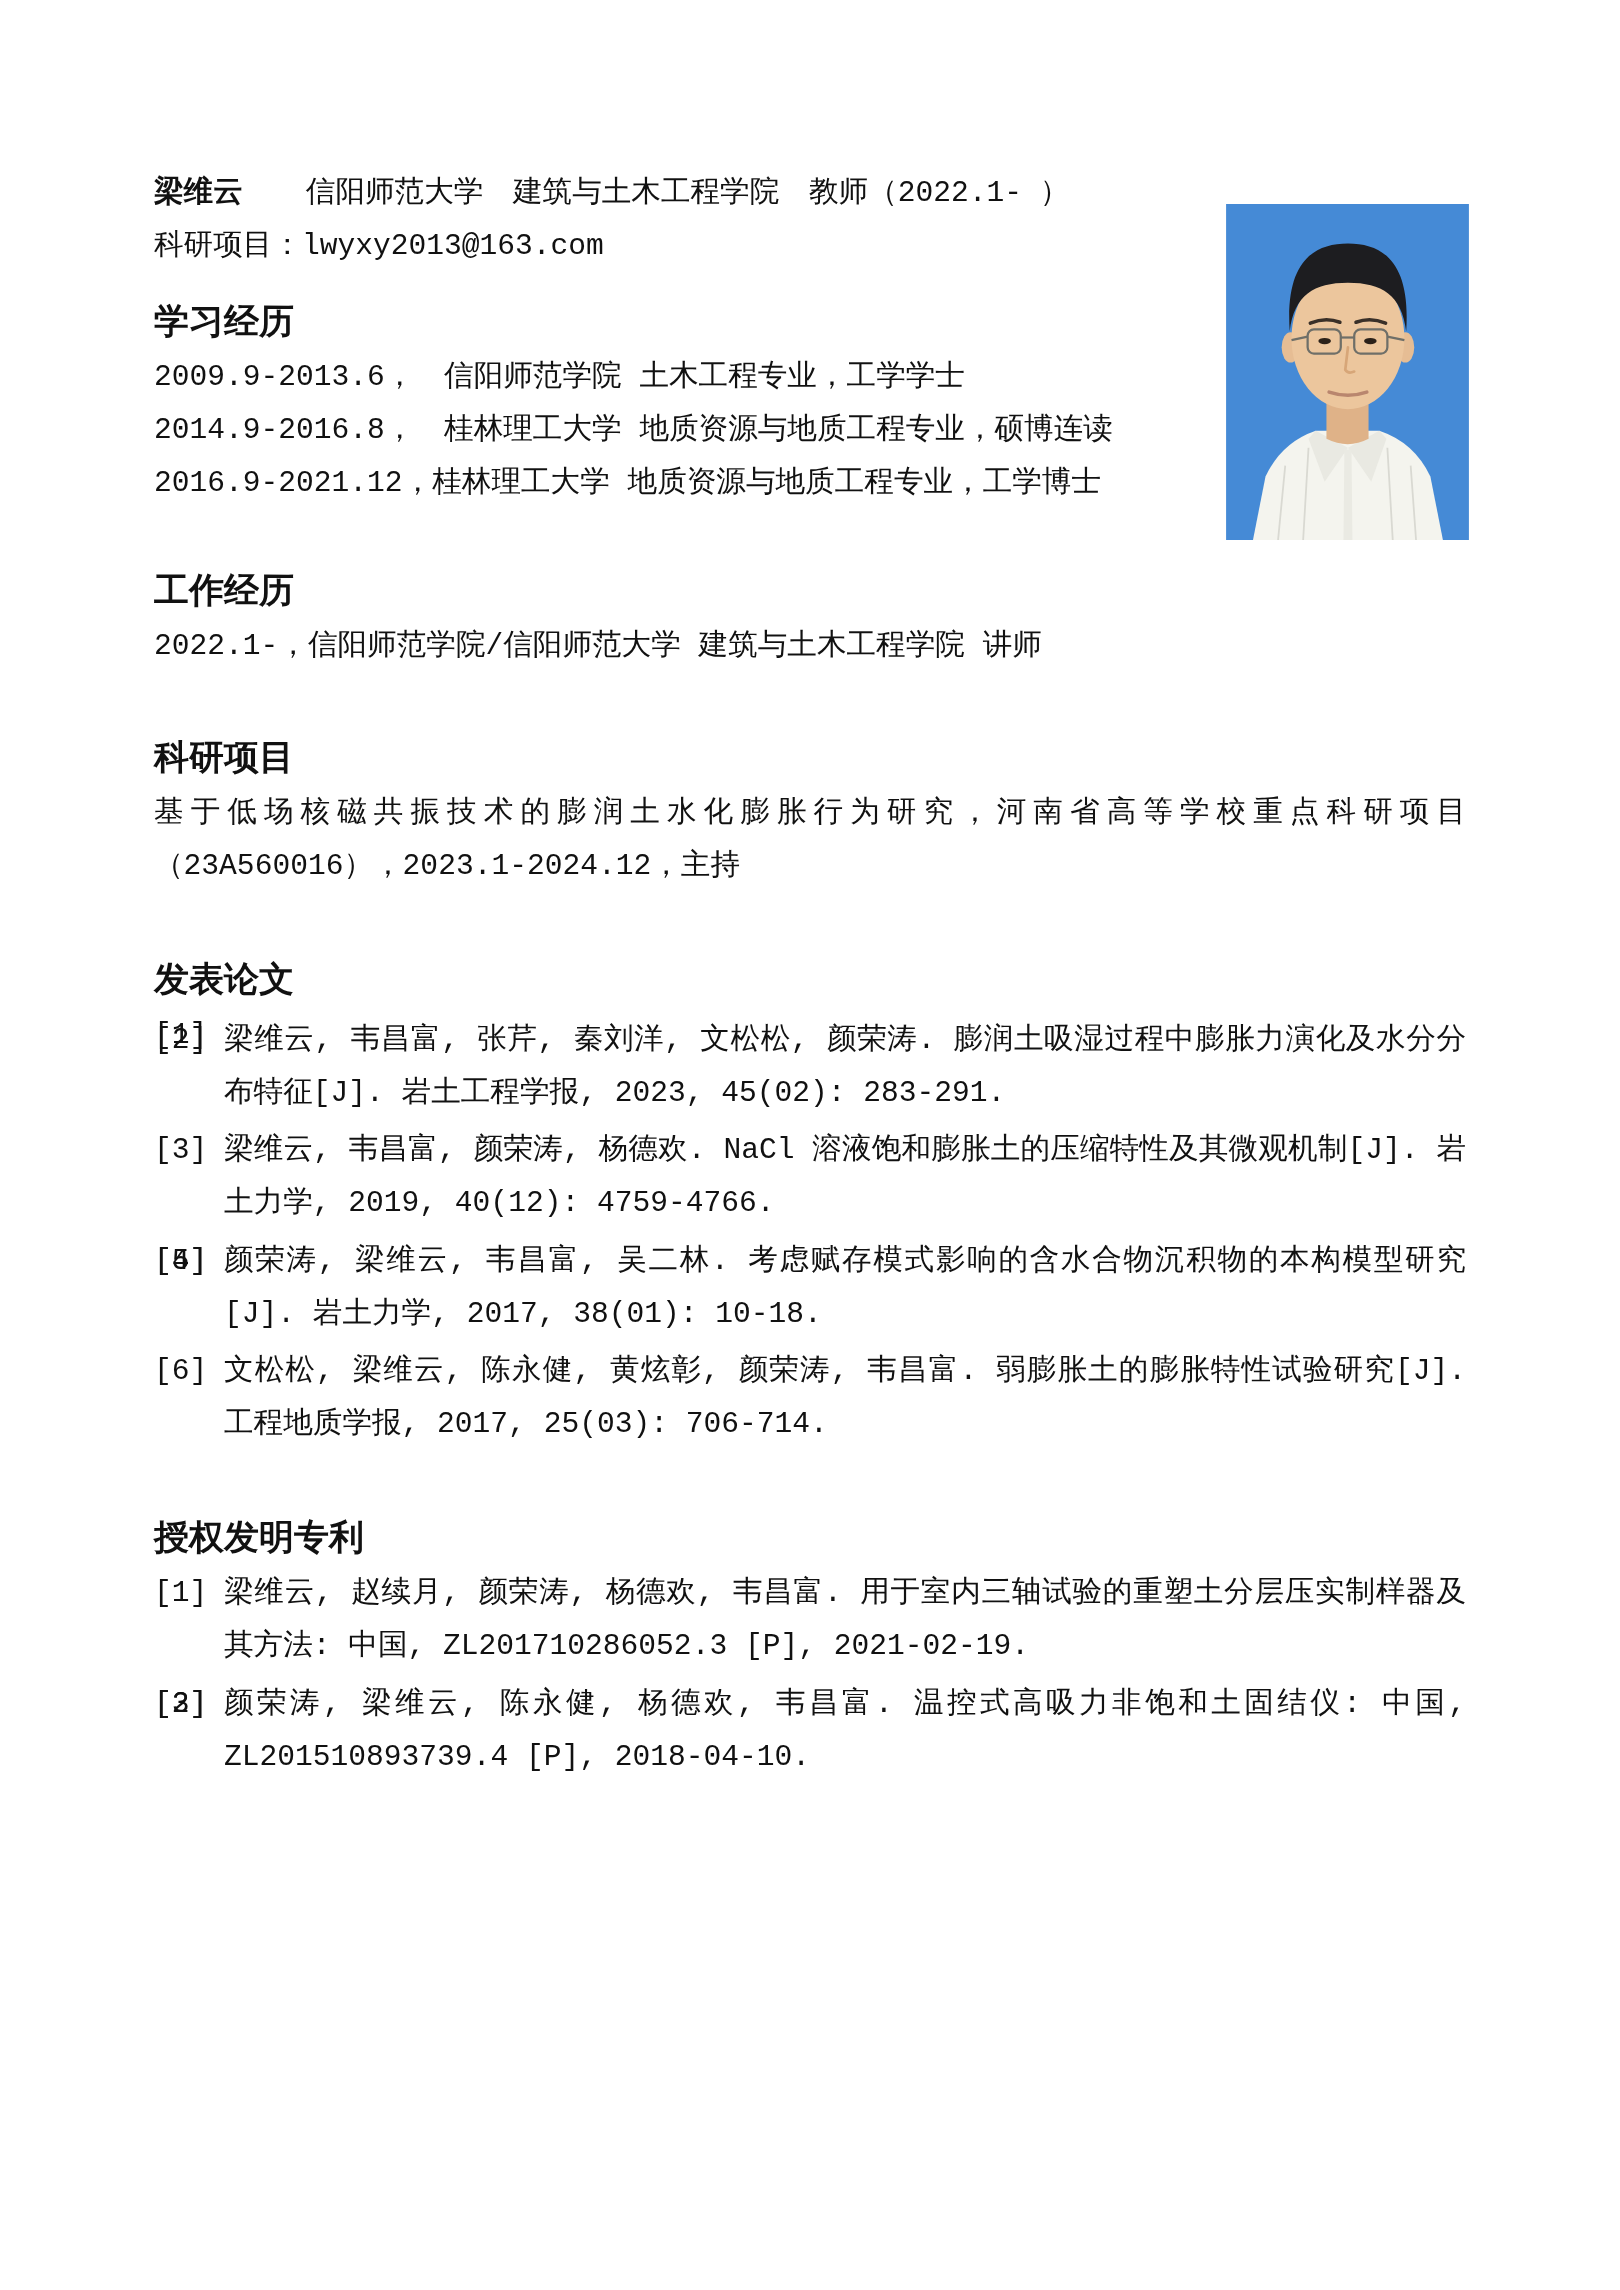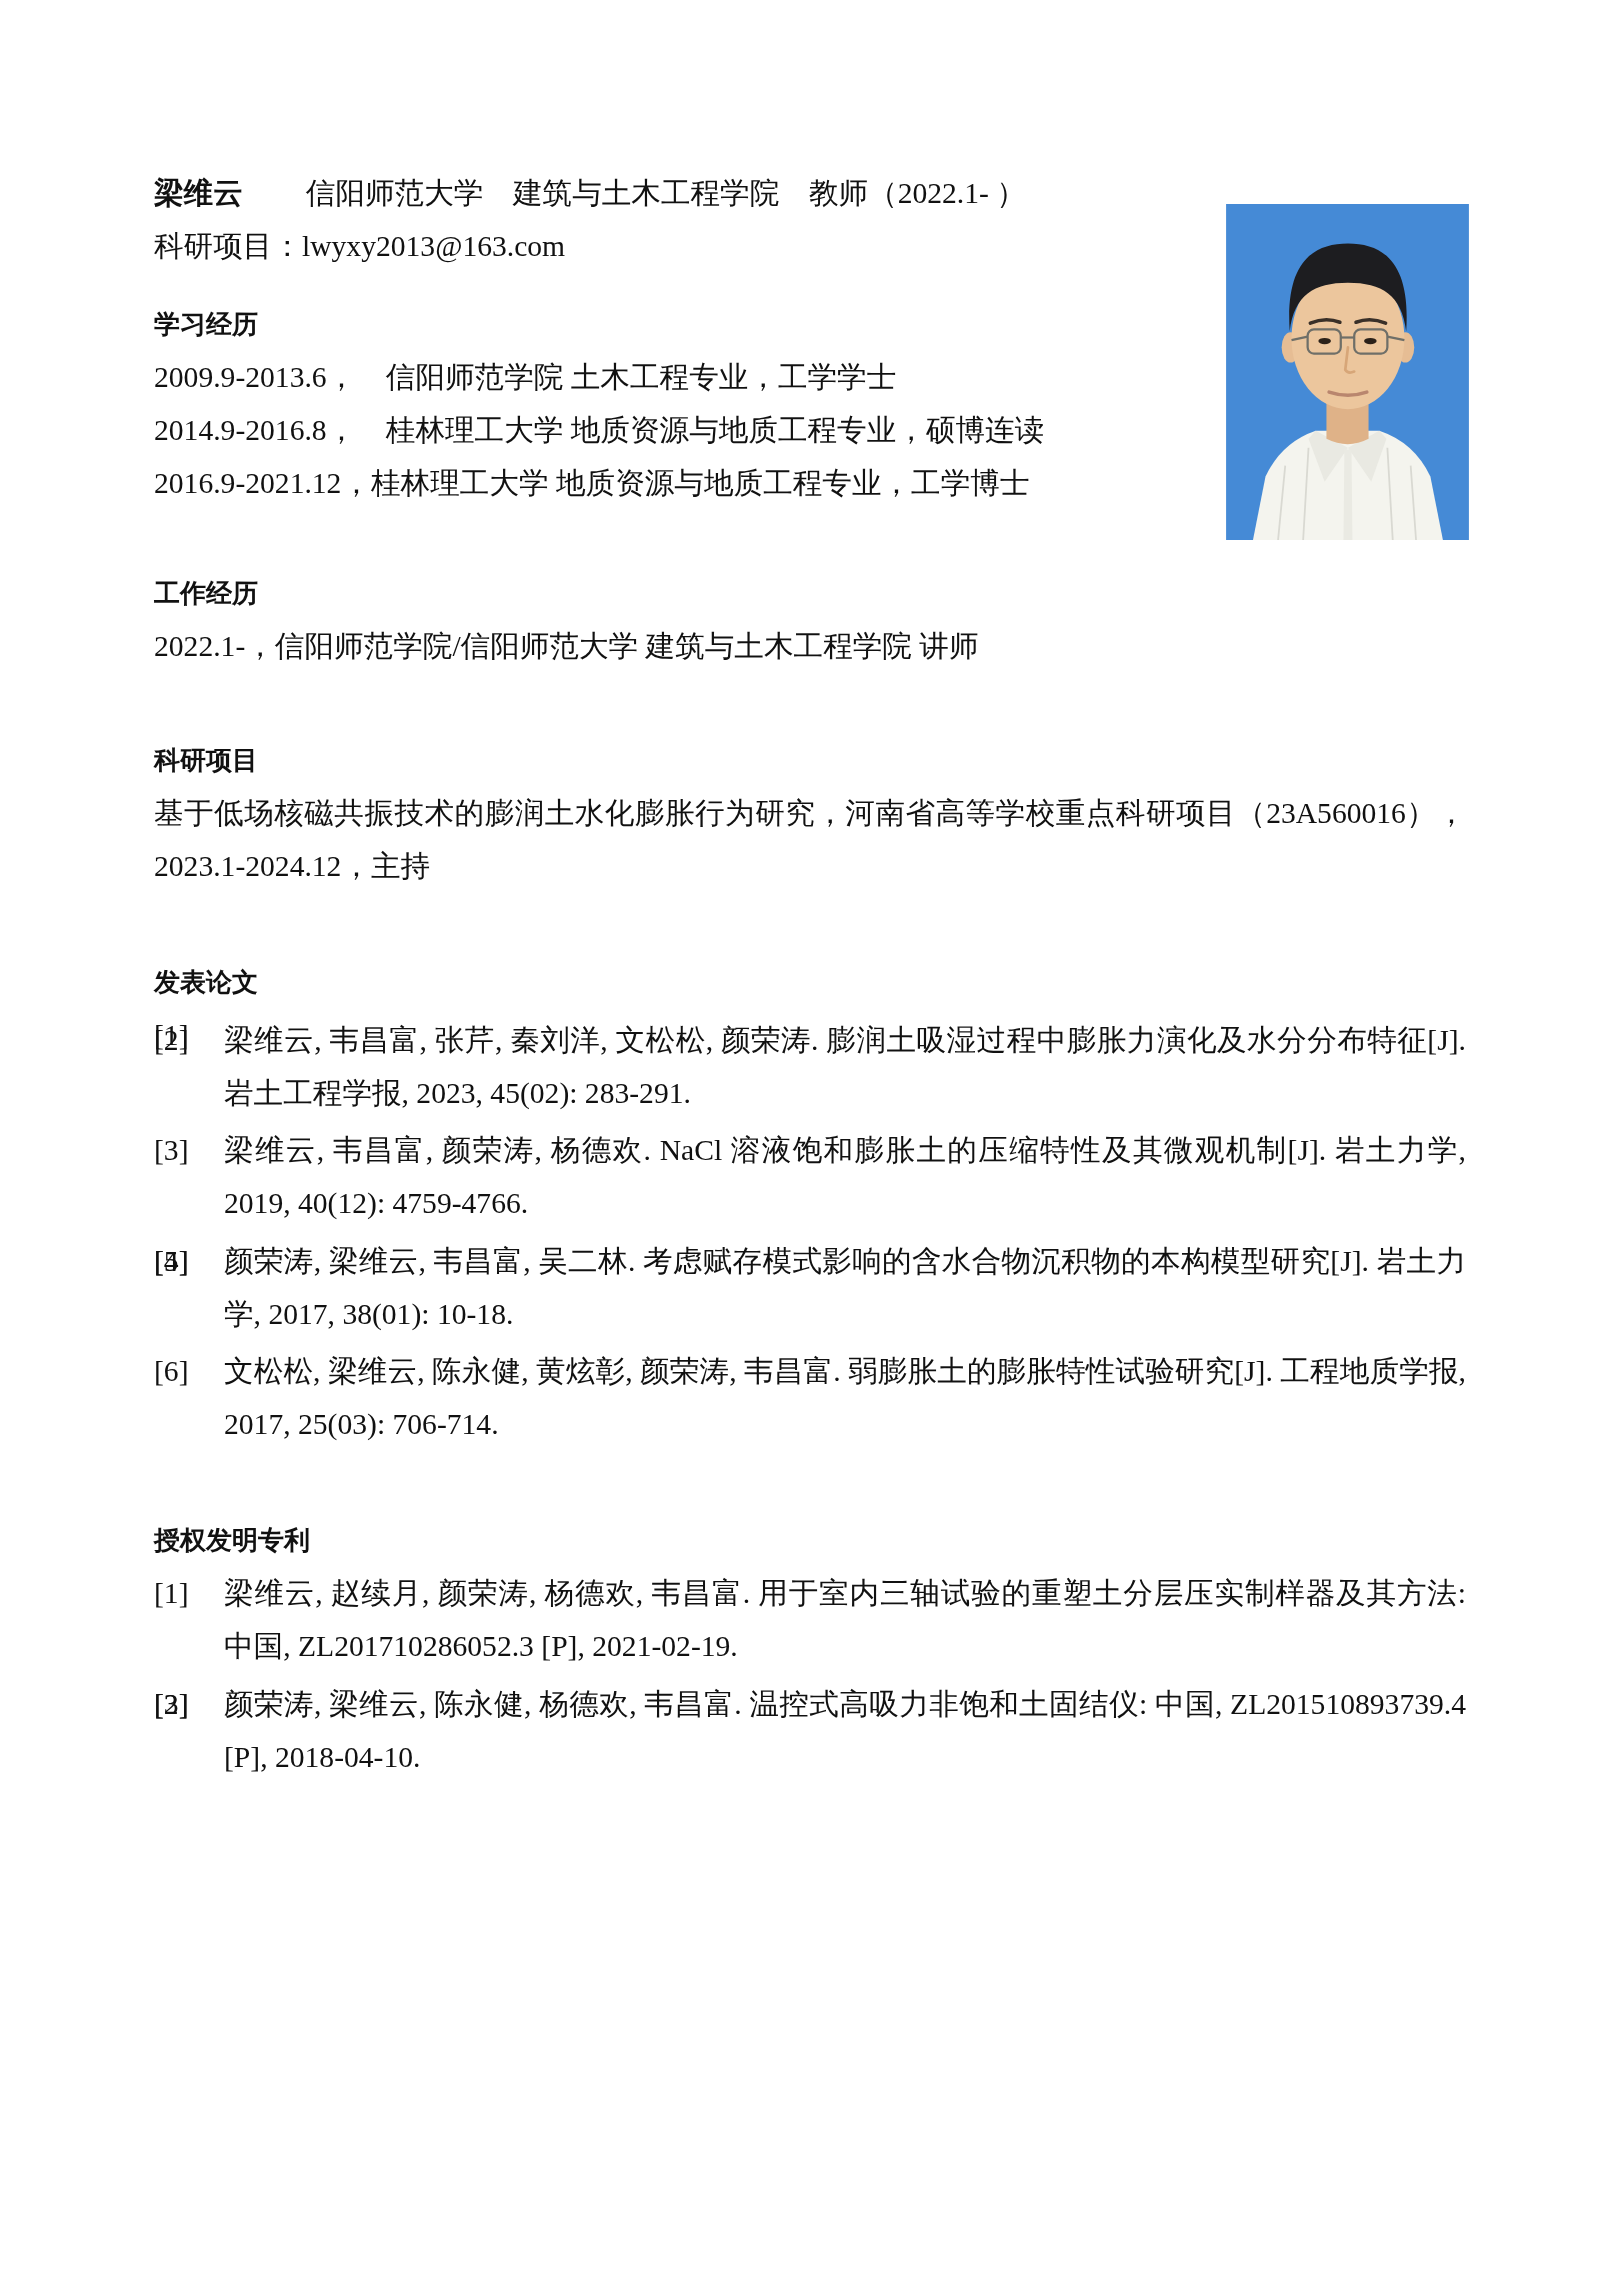--- a/index.html
+++ b/index.html
@@ -7,38 +7,38 @@
     padding: 0;
     background: #888;
   }
   .page {
     position: relative;
     width: 1620px;
     height: 2291px;
     margin: 0 auto;
     background: #ffffff;
     overflow: hidden;
-    font-family: Liberation Serif, serif;
+    font-family: Liberation Mono, monospace;
     font-size: 29.6px;
     line-height: 53px;
     color: #111111;
   }
   .content {
     position: absolute;
     left: 154px;
     top: 0;
     width: 1312px;
     padding-top: 167px;
   }
   p, h2 {
     margin: 0;
     padding: 0;
   }
   h2 {
-    font-size: 26px;
+    font-size: 35px;
     line-height: 53px;
     font-weight: bold;
   }
   .person-name {
     font-weight: bold;
     margin-right: 63px;
   }
   .mt-sm { margin-top: 25px; }
   .mt-md { margin-top: 57px; }
   .mt-lg { margin-top: 61px; }

